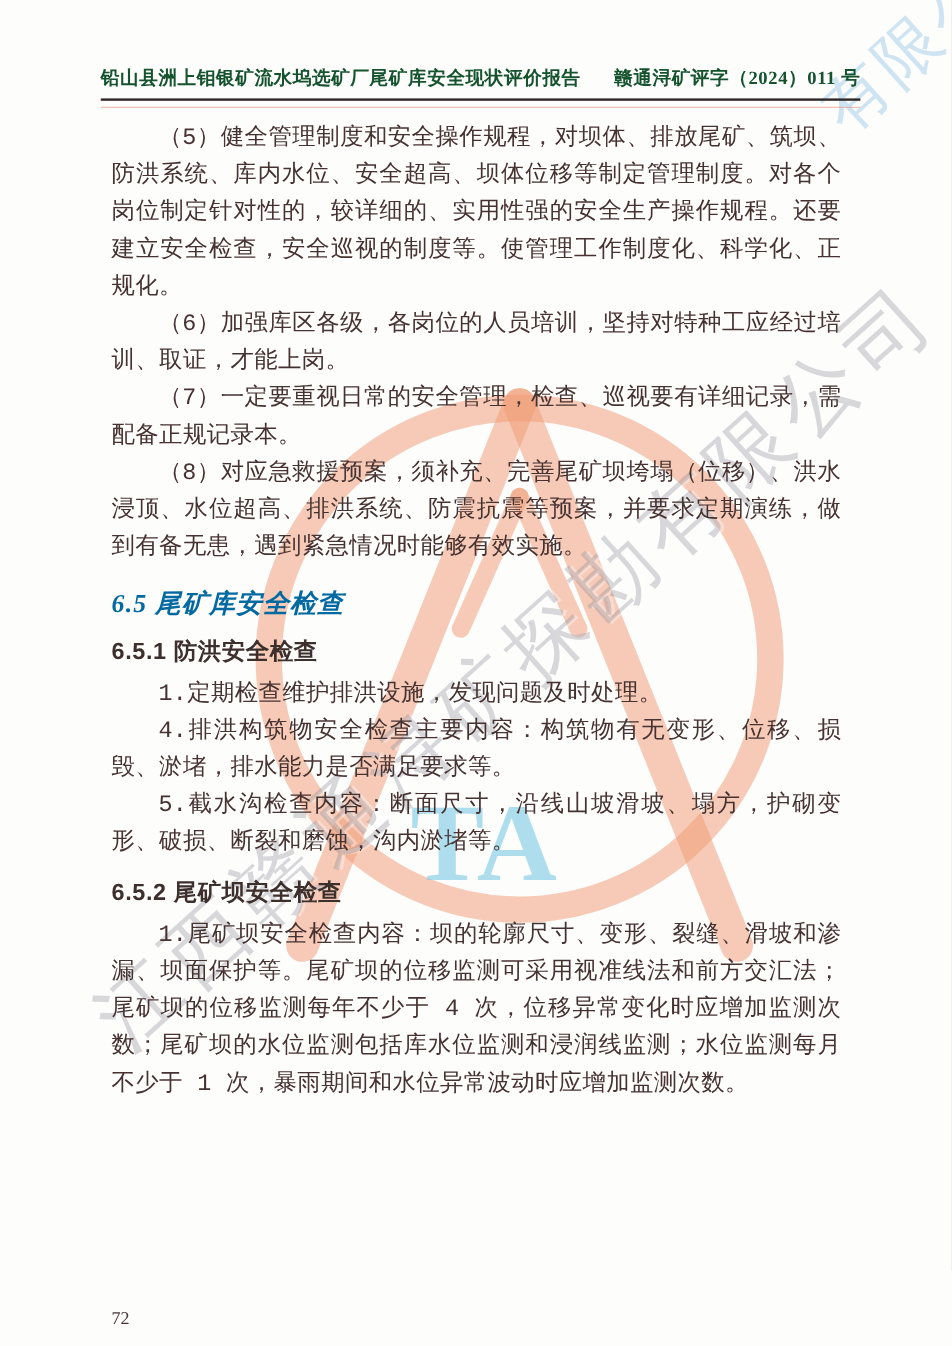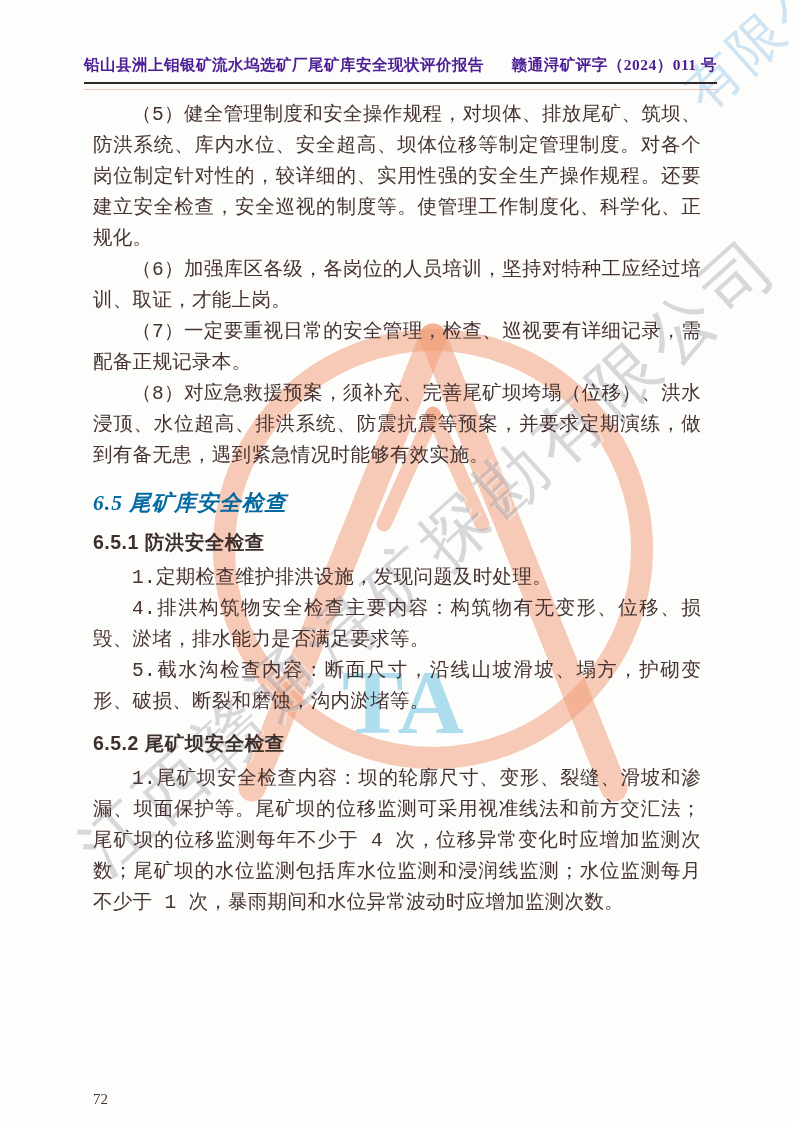--- a/index.html
+++ b/index.html
@@ -52,21 +52,21 @@
   
   .content { position: relative; z-index: 1; }
 
   .hdr {
     display: flex;
     justify-content: space-between;
     align-items: flex-end;
     margin: 55px 76px 0 84px;
     font-weight: bold;
     font-size: 15.5px;
-    color: #4c1d95;
+    color: #14532d;
     letter-spacing: 0.5px;
   }
   .hdr-rule {
     margin: 6px 76px 0 84px;
     border-top: 2.2px solid #2d2927;
   }
   .hdr-rule2 {
     margin: 5px 76px 0 84px;
     border-top: 1px solid rgba(226, 122, 104, 0.45);
   }

